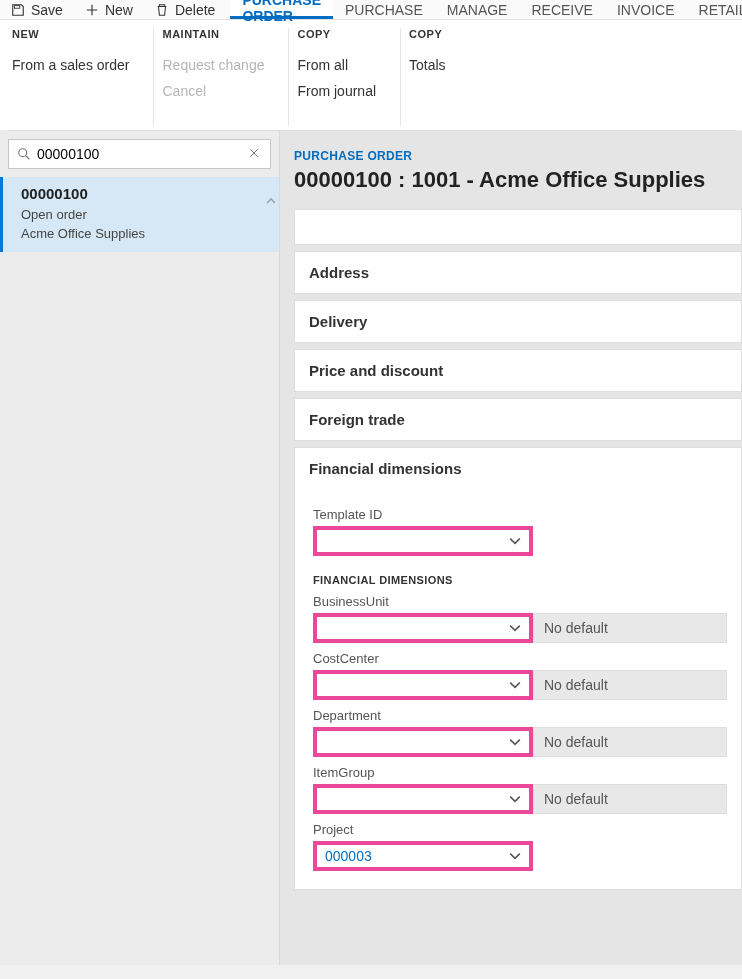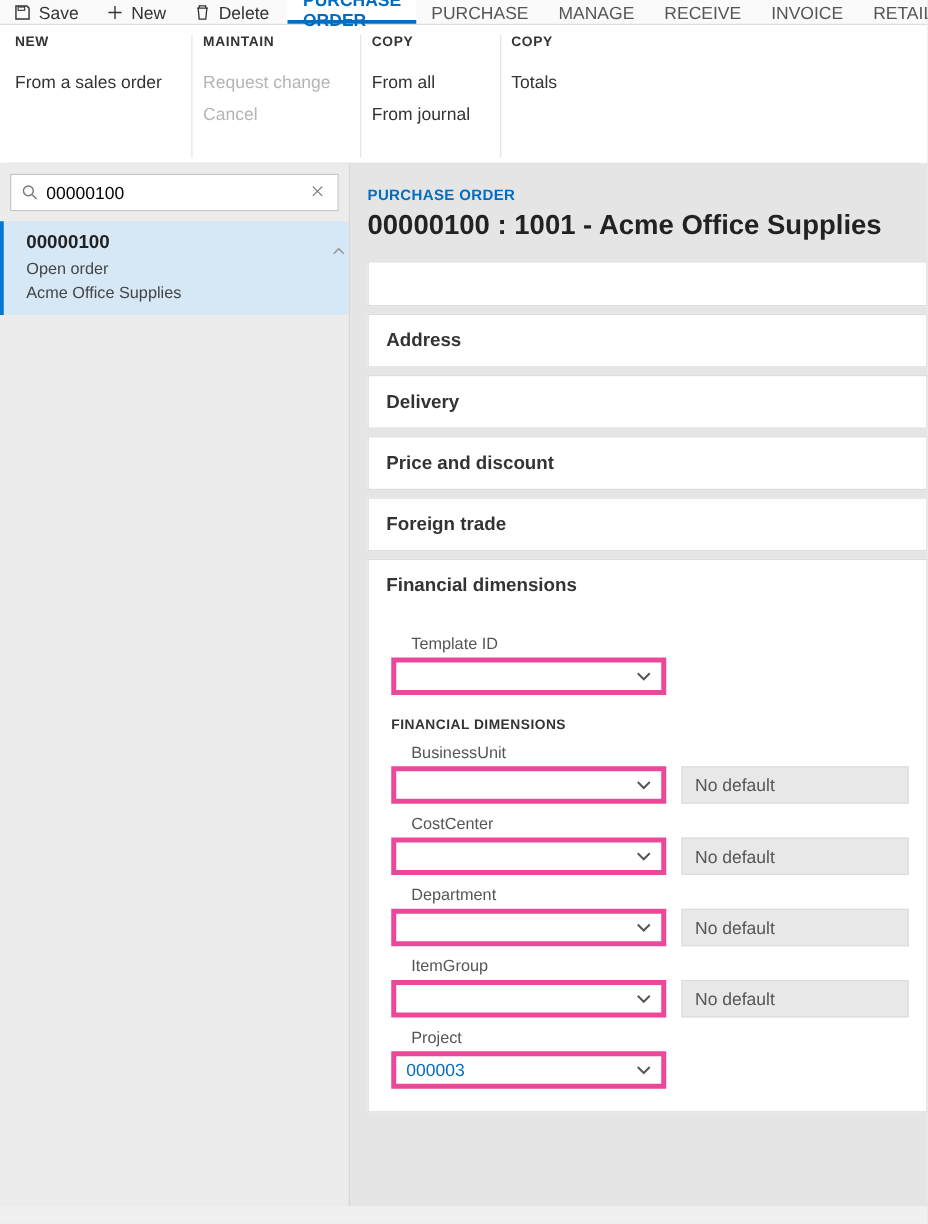--- a/index.html
+++ b/index.html
@@ -46,23 +46,23 @@
 .page-head .eyebrow { font-size: 12px; font-weight: 600; color: #006cc2; letter-spacing: .3px; }
 .page-head .title { font-size: 22px; font-weight: 600; color: #222; margin-top: 4px; }
 
 
 .panel { background: #fff; border: 1px solid #ddd; margin: 4px 0 6px 14px; }
 .panel.blank { height: 36px; }
 .panel .phead { padding: 12px 14px; font-size: 15px; font-weight: 600; color: #333; cursor: pointer; }
 
 
 .panel.open .pbody { padding: 10px 14px 18px 18px; }
-.field-label { font-size: 13px; color: #555; margin: 8px 16px 4px; }
+.field-label { font-size: 13px; color: #555; margin: 8px 0 4px; }
 .sect-title { font-size: 11px; font-weight: 700; letter-spacing: .4px; color: #333; margin: 18px 0 6px; }
-.combo-row { display: flex; align-items: center; gap: 12px; }
+.combo-row { display: flex; align-items: center; }
 .combo { display: flex; align-items: center; border: 4px solid #ec4899; background: #fff; width: 220px; height: 30px; padding: 0 6px 0 8px; position: relative; }
 .combo input { border: none; outline: none; flex: 1; font-size: 14px; background: transparent; }
 .combo .chev { width: 18px; display: flex; justify-content: center; cursor:pointer; }
 .combo.linkval input { color: #006cc2; }
 .desc { flex: 1; background: #e8e8e8; height: 30px; display: flex; align-items: center; padding: 0 10px; font-size: 14px; color: #555; border:1px solid #ddd; }
 
 svg { display: block; }
 </style>
 </head>
 <body>

